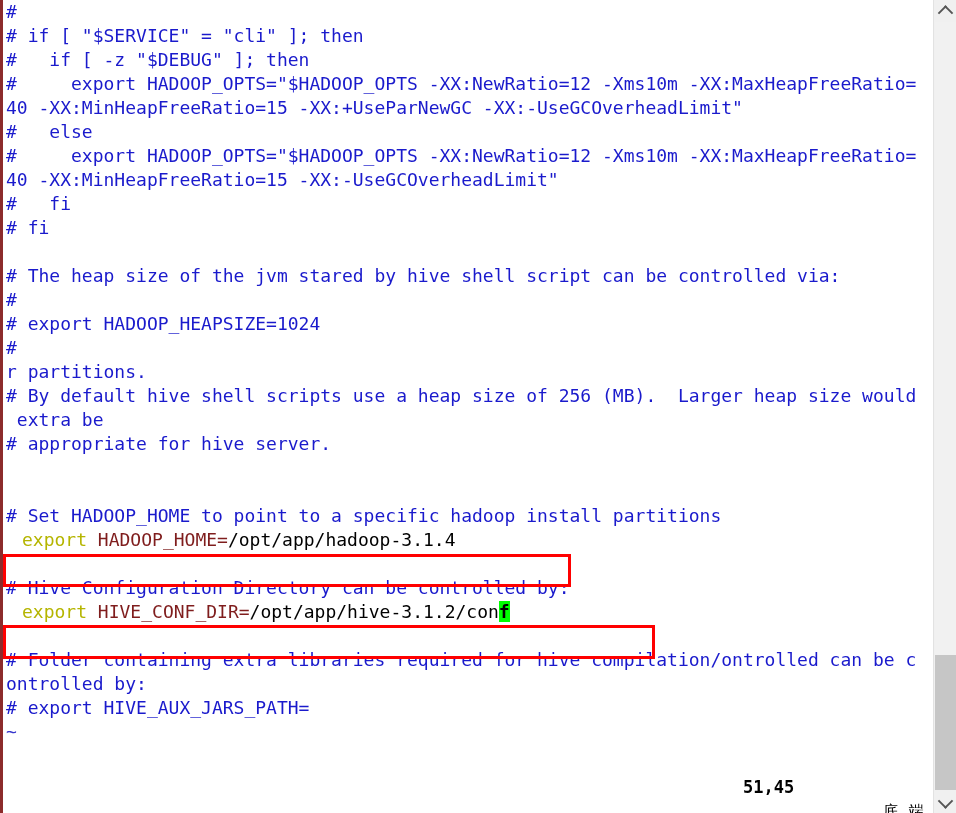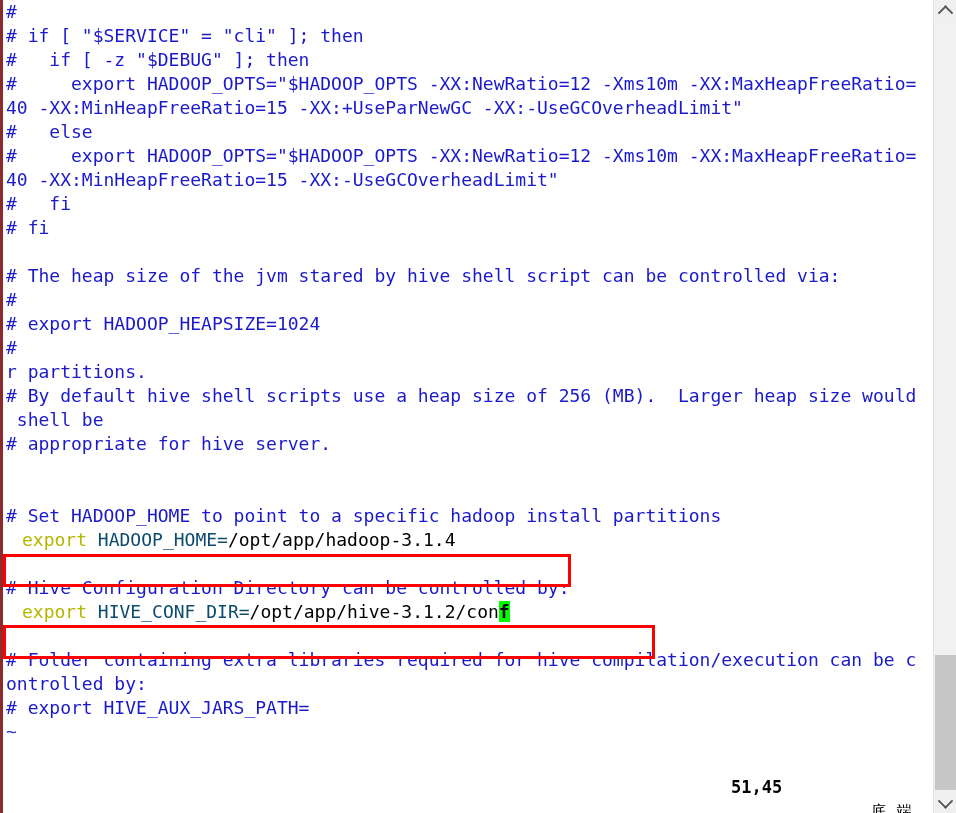--- a/index.html
+++ b/index.html
@@ -36,39 +36,39 @@
     font-family: "DejaVu Sans Mono", "Liberation Mono", monospace;
     letter-spacing: 0px;
     white-space: pre;
     padding-left: 3px;
     color: #1414cc;
   }
   .cmt      { color: #1a1acc; }
   .blank    { color: transparent; }
   .tilde    { color: #3535cc; }
   .kw       { color: #b5b500; padding-left: 16px; }
-  .var      { color: #0c4a6e; }
+  .var      { color: #7f1d1d; }
   .val      { color: #000000; font-weight: normal; }
   .cursor   { background: #00ff00; color: #000000; font-weight: bold; }
 
   
   .redbox {
     position: absolute;
     border: 3px solid #ff0000;
     box-sizing: border-box;
     pointer-events: none;
     background: transparent;
   }
   #redbox-1 { left: 0px;  top: 554px; width: 568px; height: 33px; }
   #redbox-2 { left: 0px;  top: 625px; width: 652px; height: 34px; }
 
   
   #statusbar {
     position: absolute;
-    left: 0;
+    left: 12px;
     top: 772px;
     width: 930px;
     height: 30px;
     color: #000000;
     font-family: "DejaVu Sans Mono", "Liberation Mono", monospace;
     font-size: 17px;
     line-height: 30px;
     font-weight: bold;
     text-align: right;
   }
@@ -155,31 +155,31 @@
       <div class="line"><span class="cmt">40 -XX:MinHeapFreeRatio=15 -XX:-UseGCOverheadLimit"</span></div>
       <div class="line"><span class="cmt">#   fi</span></div>
       <div class="line"><span class="cmt"># fi</span></div>
       <div class="line"><span class="blank"> </span></div>
       <div class="line"><span class="cmt"># The heap size of the jvm stared by hive shell script can be controlled via:</span></div>
       <div class="line"><span class="cmt">#</span></div>
       <div class="line"><span class="cmt"># export HADOOP_HEAPSIZE=1024</span></div>
       <div class="line"><span class="cmt">#</span></div>
       <div class="line"><span class="cmt">r partitions.</span></div>
       <div class="line"><span class="cmt"># By default hive shell scripts use a heap size of 256 (MB).  Larger heap size would</span></div>
-      <div class="line"><span class="cmt"> shell be</span></div>
+      <div class="line"><span class="cmt"> extra be</span></div>
       <div class="line"><span class="cmt"># appropriate for hive server.</span></div>
       <div class="line"><span class="blank"> </span></div>
       <div class="line"><span class="blank"> </span></div>
       <div class="line"><span class="cmt"># Set HADOOP_HOME to point to a specific hadoop install partitions</span></div>
       <div class="line"><span class="kw">export </span><span class="var">HADOOP_HOME=</span><span class="val">/opt/app/hadoop-3.1.4</span></div>
       <div class="line"><span class="blank"> </span></div>
       <div class="line"><span class="cmt"># Hive Configuration Directory can be controlled by:</span></div>
       <div class="line"><span class="kw">export </span><span class="var">HIVE_CONF_DIR=</span><span class="val">/opt/app/hive-3.1.2/con</span><span class="cursor">f</span></div>
       <div class="line"><span class="blank"> </span></div>
-      <div class="line"><span class="cmt"># Folder containing extra libraries required for hive compilation/execution can be c</span></div>
+      <div class="line"><span class="cmt"># Folder containing extra libraries required for hive compilation/ontrolled can be c</span></div>
       <div class="line"><span class="cmt">ontrolled by:</span></div>
       <div class="line"><span class="cmt"># export HIVE_AUX_JARS_PATH=</span></div>
       <div class="line"><span class="tilde">~</span></div>
     </div>
 
   <div class="redbox" id="redbox-1"></div>
   <div class="redbox" id="redbox-2"></div>
 
   <div id="statusbar">
     <span id="status-pos">51,45</span>

